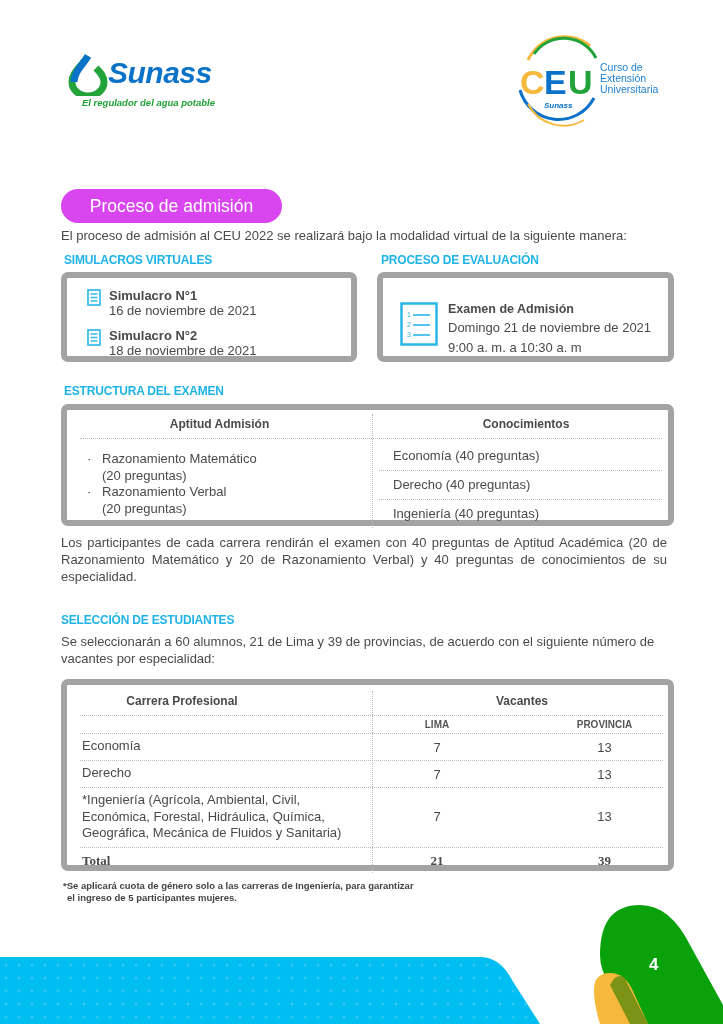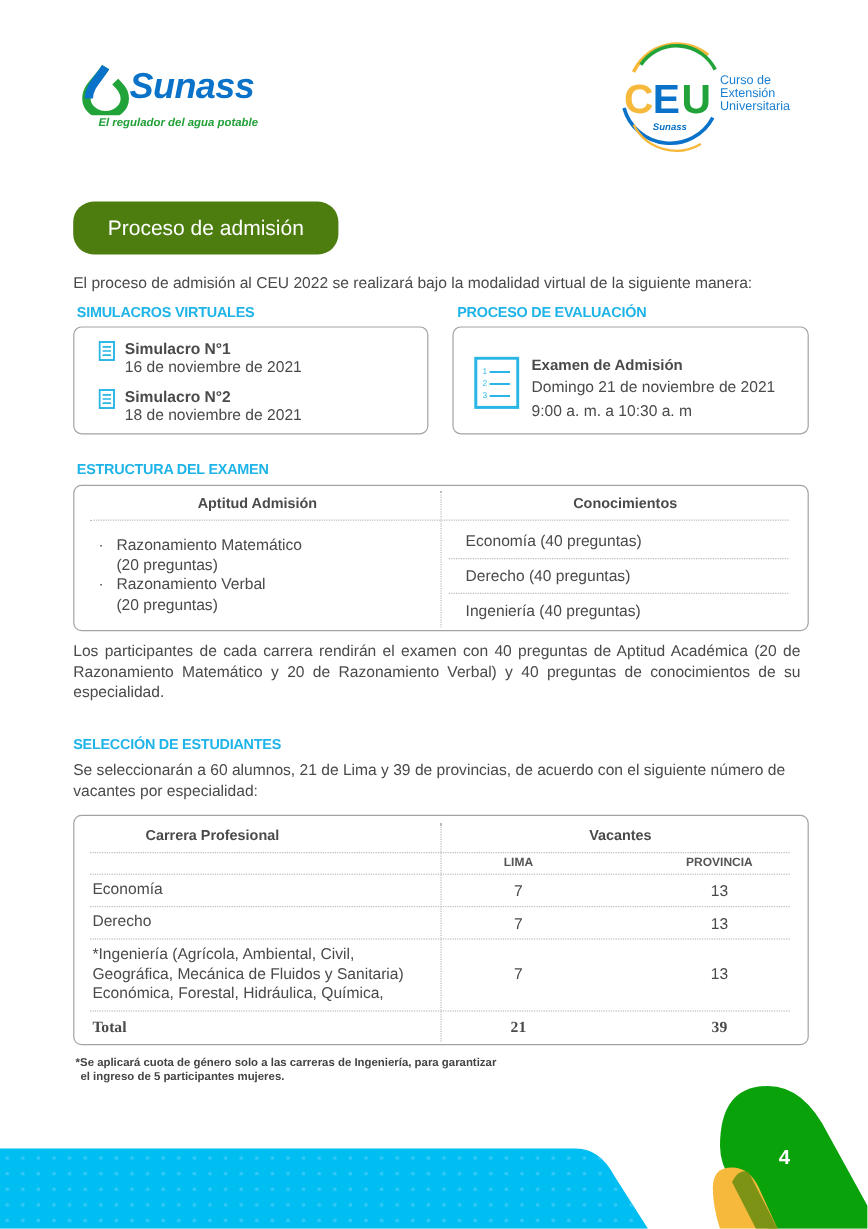--- a/index.html
+++ b/index.html
@@ -13,29 +13,29 @@
 
   
   .sunass-logo { left: 68px; top: 52px; width: 150px; height: 60px; }
   .sunass-word { position: absolute; left: 40px; top: 4px; font-size: 30px; font-weight: bold; font-style: italic; color: #0a73c9; letter-spacing: -0.5px; }
   .sunass-tag { position: absolute; left: 14px; top: 45px; font-size: 9.5px; font-weight: bold; font-style: italic; color: #21a038; white-space: nowrap; }
   .ceu-logo { left: 514px; top: 32px; width: 170px; height: 98px; }
   .ceu-text { position: absolute; left: 86px; top: 30px; font-size: 10.5px; line-height: 11px; color: #1a7fd0; }
 
   
   .pill {
-    left: 61px; top: 168px; width: 221px; height: 44px; border-radius: 17px;
-    background: #4d7c0f; color: #ffffff; font-size: 17.5px;
+    left: 61px; top: 189px; width: 221px; height: 34px; border-radius: 17px;
+    background: #d946ef; color: #ffffff; font-size: 17.5px;
     display: flex; align-items: center; justify-content: center;
   }
 
   .p { font-size: 13px; line-height: 17px; color: #4a4a4a; }
   .h-sec { font-size: 12px; font-weight: bold; color: #1fb4e8; letter-spacing: -0.2px; }
 
-  .card { border: 1px solid #a3a3a3; border-radius: 7px; background: #fff; box-sizing: border-box; }
+  .card { border: 6px solid #a3a3a3; border-radius: 7px; background: #fff; box-sizing: border-box; }
 
   .sim-item { position: absolute; left: 20px; display: flex; }
   .sim-item .ic { width: 14px; height: 17px; margin-right: 8px; margin-top: 1px; }
   .sim-title { font-size: 13px; font-weight: bold; color: #4a4a4a; line-height: 15px; }
   .sim-date { font-size: 13px; color: #4a4a4a; line-height: 16px; }
 
   .ev-title { font-size: 12.5px; font-weight: bold; color: #4a4a4a; }
   .ev-line { font-size: 13px; color: #4a4a4a; }
 
   .dot-h { position: absolute; height: 0; border-top: 1px dotted #b8bcc0; }
@@ -171,22 +171,22 @@
   <div class="abs num" style="left:475px;top:55px;width:125px;">13</div>
   <div class="dot-h" style="left:13px;top:75px;width:583px;"></div>
 
   <div class="abs td" style="left:15px;top:80px;">Derecho</div>
   <div class="abs num" style="left:305px;top:82px;width:130px;">7</div>
   <div class="abs num" style="left:475px;top:82px;width:125px;">13</div>
   <div class="dot-h" style="left:13px;top:102px;width:583px;"></div>
 
   <div class="abs td" style="left:15px;top:107px;line-height:16.5px;">
     <div>*Ingeniería (Agrícola, Ambiental, Civil,</div>
+    <div>Económica, Forestal, Hidráulica, Química,</div>
     <div>Geográfica, Mecánica de Fluidos y Sanitaria)</div>
-    <div>Económica, Forestal, Hidráulica, Química,</div>
   </div>
   <div class="abs num" style="left:305px;top:124px;width:130px;">7</div>
   <div class="abs num" style="left:475px;top:124px;width:125px;">13</div>
   <div class="dot-h" style="left:13px;top:162px;width:583px;"></div>
 
   <div class="abs num-b" style="left:15px;top:168px;text-align:left;">Total</div>
   <div class="abs num-b" style="left:305px;top:168px;width:130px;">21</div>
   <div class="abs num-b" style="left:475px;top:168px;width:125px;">39</div>
 </div>
 

